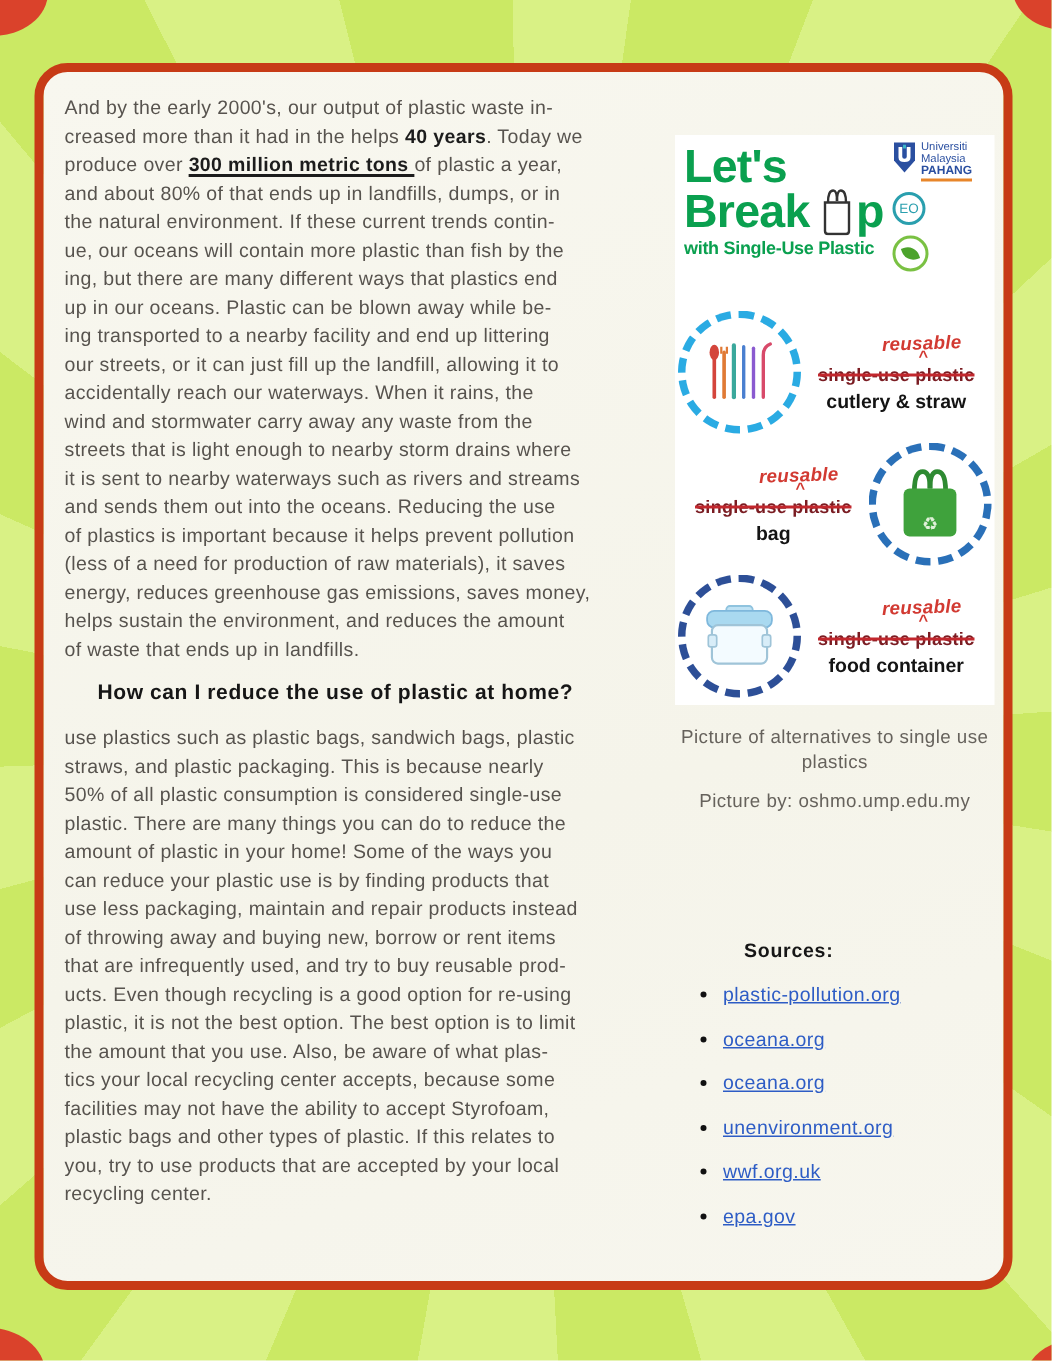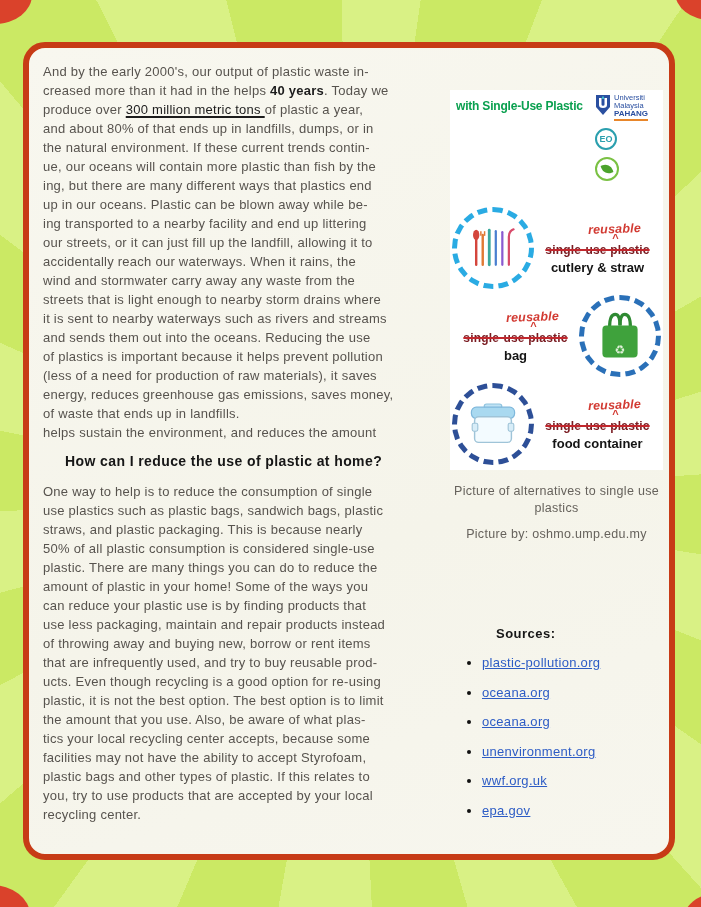--- a/index.html
+++ b/index.html
@@ -20,21 +20,21 @@
     background:linear-gradient(160deg,#f8f7ef 0%,#f5f4ea 60%,#f7f6ee 100%);
     border:6px solid #c73b16;border-radius:22px;z-index:1;
   }
   .card-inner{position:relative;width:100%;height:100%;}
 
   
   .left-col{position:absolute;left:14px;top:14px;width:404px;color:#57534e;}
   .text-block{font-size:13px;line-height:19px;letter-spacing:.25px;}
   .text-block .line{white-space:nowrap;}
   .seg-b{font-weight:bold;color:#1c1c1c;}
-  .seg-bu{font-weight:normal;color:#1c1c1c;text-decoration:underline;text-decoration-thickness:2px;text-underline-offset:2px;}
+  .seg-bu{font-weight:bold;color:#1c1c1c;text-decoration:underline;text-decoration-thickness:2px;text-underline-offset:2px;}
   .article-heading{
     font-size:14px;font-weight:bold;color:#161616;letter-spacing:.4px;
     margin:11px 0 13px 22px;
   }
 
   
   .right-col{position:absolute;left:421px;top:42px;width:213px;}
 
   .ig-panel{background:#ffffff;width:213px;height:380px;padding:0;box-sizing:border-box;}
   .ig-header{position:relative;height:112px;padding:6px 4px 0 6px;box-sizing:border-box;}
@@ -42,21 +42,21 @@
   .ig-title .t1{font-size:31px;letter-spacing:-.5px;display:block;}
   .ig-title .t2{font-size:31px;letter-spacing:-.5px;display:flex;align-items:flex-end;gap:0;}
   .bag-u{margin:0 1px -2px 6px;}
   .ig-subtitle{color:#0aa04f;font-size:12px;font-weight:bold;margin-top:3px;letter-spacing:-.2px;}
   .logo-stack{position:absolute;right:2px;top:4px;width:66px;display:flex;flex-direction:column;gap:7px;}
   .ump-logo{display:flex;gap:3px;align-items:flex-start;}
   .ump-text{font-size:7.5px;line-height:8px;color:#2a4fa0;}
   .ump-text .b{font-weight:bold;font-size:8px;}
   .ump-bar{height:2px;background:#e8862a;margin-top:1px;}
   .eo-logo{width:22px;height:22px;border-radius:50%;border:2px solid #2a9fae;color:#2a9fae;
-    font-size:9px;font-weight:bold;display:flex;align-items:center;justify-content:center;box-sizing:border-box;}
+    font-size:9px;font-weight:normal;display:flex;align-items:center;justify-content:center;box-sizing:border-box;}
   .eco-logo{width:24px;height:24px;border-radius:50%;border:2px solid #7ac143;box-sizing:border-box;
     display:flex;align-items:center;justify-content:center;}
   .eco-leaf{width:10px;height:10px;background:#4ca32c;border-radius:0 80% 0 80%;transform:rotate(-20deg);}
 
   .ig-rows{padding:2px 2px 0 2px;}
   .ig-row{display:flex;align-items:center;height:88px;}
   .ig-row.rev{flex-direction:row-reverse;}
   .circle{width:72px;height:72px;border-radius:50%;flex:0 0 auto;
     display:flex;align-items:center;justify-content:center;background:#fff;}
   .circle.c1{border:5px dashed #2aabe3;}
@@ -104,26 +104,25 @@
           <div class="line">ing transported to a nearby facility and end up littering</div>
           <div class="line">our streets, or it can just fill up the landfill, allowing it to</div>
           <div class="line">accidentally reach our waterways.  When it rains, the</div>
           <div class="line">wind and stormwater carry away any waste from the</div>
           <div class="line">streets that is light enough to nearby storm drains where</div>
           <div class="line">it is sent to nearby waterways such as rivers and streams</div>
           <div class="line">and sends them out into the oceans.  Reducing the use</div>
           <div class="line">of plastics is important because it helps prevent pollution</div>
           <div class="line">(less of a need for production of raw materials), it saves</div>
           <div class="line">energy, reduces greenhouse gas emissions, saves money,</div>
+          <div class="line">helps sustain the environment, and reduces the amount</div>
           <div class="line">of waste that ends up in landfills.</div>
-          <div class="line">helps sustain the environment, and reduces the amount</div>
         </div>
       <div class="article-heading">How can I reduce the use of plastic at home?</div>
       <div class="text-block">
-          <div class="line">One way to help is to reduce the consumption of single</div>
           <div class="line">use plastics such as plastic bags, sandwich bags, plastic</div>
           <div class="line">straws, and plastic packaging.  This is because nearly</div>
           <div class="line">50% of all plastic consumption is considered single-use</div>
           <div class="line">plastic.  There are many things you can do to reduce the</div>
           <div class="line">amount of plastic in your home! Some of the ways you</div>
           <div class="line">can reduce your plastic use is by finding products that</div>
           <div class="line">use less packaging, maintain and repair products instead</div>
           <div class="line">of throwing away and buying new, borrow or rent items</div>
           <div class="line">that are infrequently used, and try to buy reusable prod-</div>
           <div class="line">ucts.  Even though recycling is a good option for re-using</div>
@@ -134,20 +133,32 @@
           <div class="line">plastic bags and other types of plastic. If this relates to</div>
           <div class="line">you, try to use products that are accepted by your local</div>
           <div class="line">recycling center.</div>
         </div>
     </div>
 
     <div class="right-col">
 
       <div class="ig-panel">
         <div class="ig-header">
+          <div class="ig-title">
+            <span class="t1">Let's</span>
+            <span class="t2">
+              <span>Break</span>
+              <svg class="bag-u" width="24" height="32" viewBox="0 0 24 32">
+                <path d="M4 10 L4 29 Q4 31 6 31 L18 31 Q20 31 20 29 L20 10 Z" fill="#ffffff" stroke="#333" stroke-width="1.6"></path>
+                <path d="M6 10 Q6 2 9.5 2 Q12 2 12 9" fill="none" stroke="#333" stroke-width="1.6"></path>
+                <path d="M18 10 Q18 2 14.5 2 Q12 2 12 9" fill="none" stroke="#333" stroke-width="1.6"></path>
+              </svg>
+              <span>p</span>
+            </span>
+          </div>
           <div class="ig-subtitle">with Single-Use Plastic</div>
 
           <div class="logo-stack">
             <div class="ump-logo">
               <svg width="16" height="22" viewBox="0 0 16 22">
                 <path d="M1 1 L15 1 L15 13 L8 21 L1 13 Z" fill="#2a4fa0"></path>
                 <path d="M4 4 L4 11 Q4 14 8 14 Q12 14 12 11 L12 4 L9.5 4 L9.5 10.5 Q9.5 11.8 8 11.8 Q6.5 11.8 6.5 10.5 L6.5 4 Z" fill="#ffffff"></path>
                 <path d="M7 2.5 L9 2.5 L9 5 L7 5 Z" fill="#3ab6c8"></path>
               </svg>
               <div class="ump-text">

